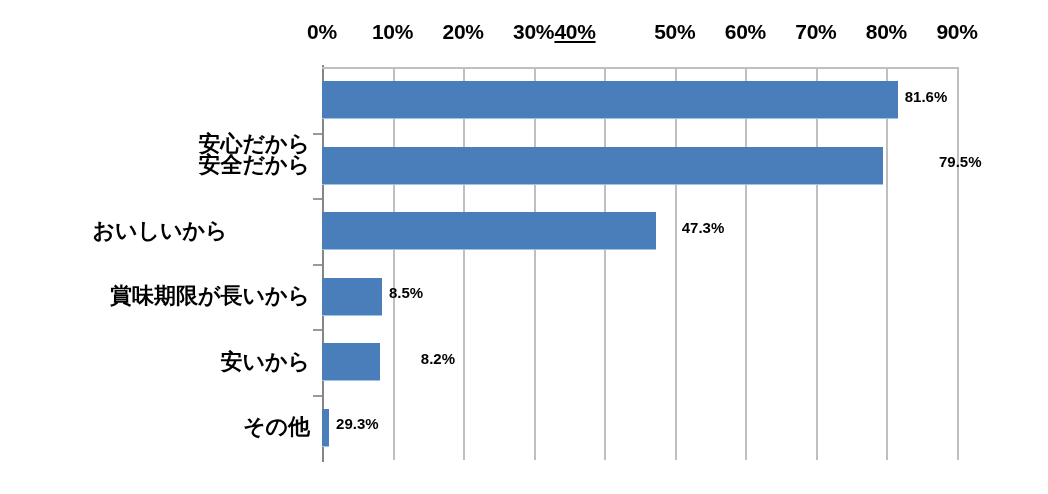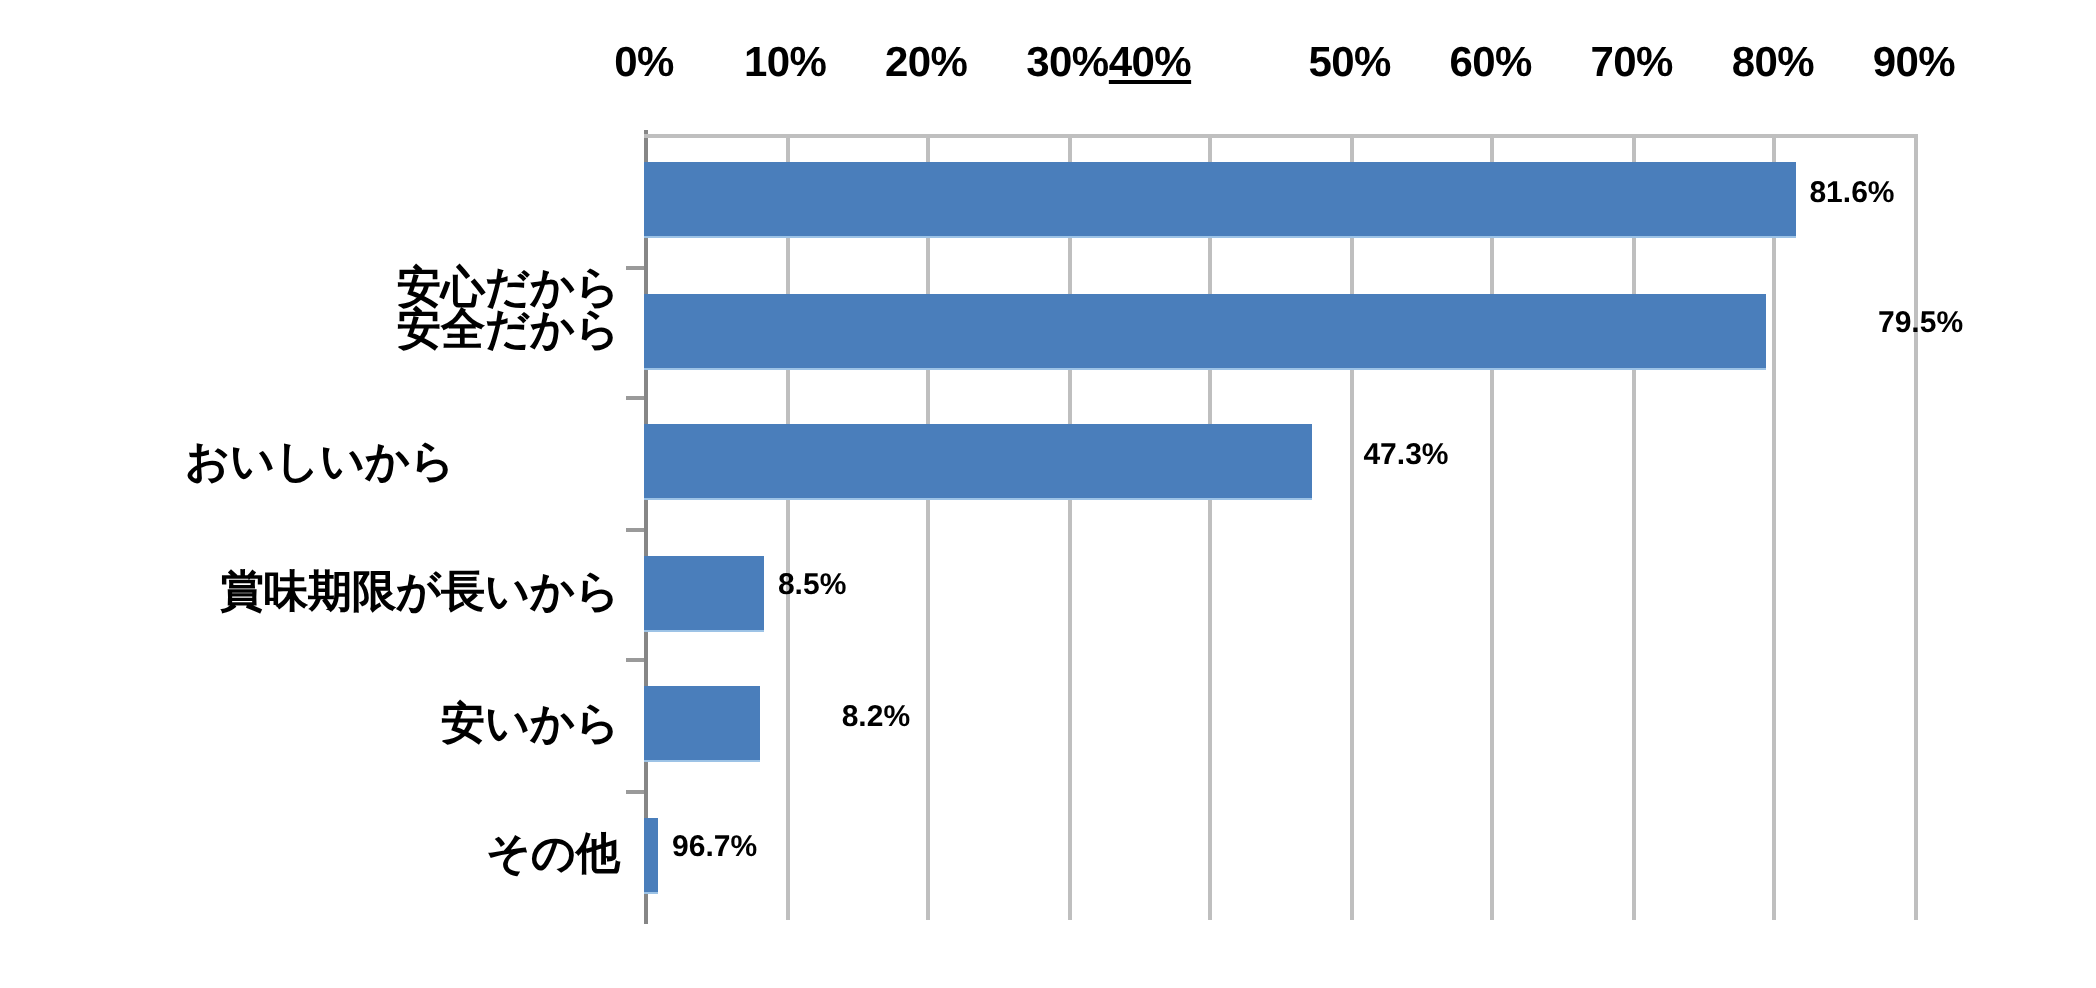--- a/index.html
+++ b/index.html
@@ -164,16 +164,16 @@
       <div class="cat-label" style="top: 351px;">安いから</div>
       <div class="cat-label" style="top: 416px;">その他</div>
     </div>
 
   <div id="data-labels">
       <div class="data-label" style="left: 904.733px; top: 89px;">81.6%</div>
       <div class="data-label" style="left: 939px; top: 154px;">79.5%</div>
       <div class="data-label" style="left: 662.728px; top: 220px; margin-left: 19px;">47.3%</div>
       <div class="data-label" style="left: 388.972px; top: 285px;">8.5%</div>
       <div class="data-label" style="left: 386.856px; top: 351px; margin-left: 34px;">8.2%</div>
-      <div class="data-label" style="left: 336.056px; top: 416px;">96.7%</div>
+      <div class="data-label" style="left: 336.056px; top: 416px;">29.3%</div>
     </div>
 
 </div>
 
 </body></html>

